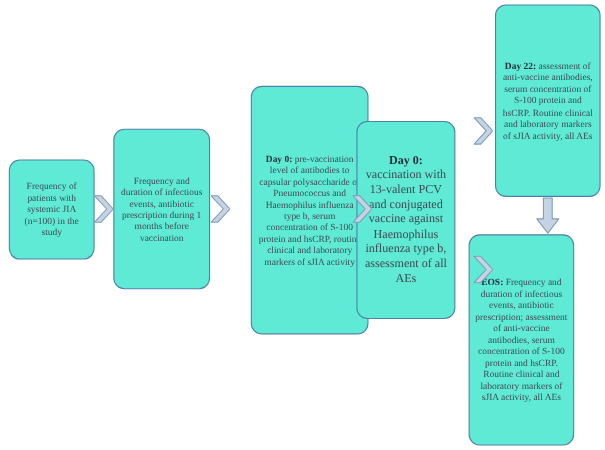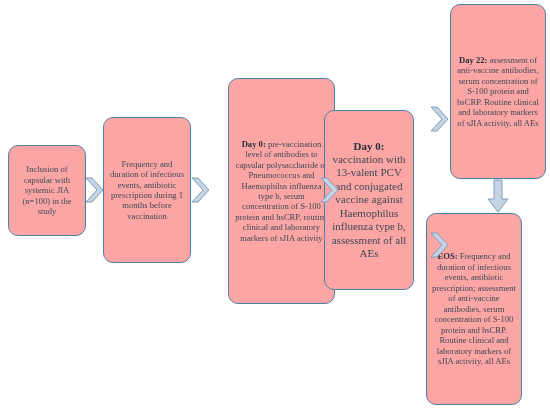--- a/index.html
+++ b/index.html
@@ -18,21 +18,21 @@
   .flow-canvas {
     position: absolute;
     left: 0; top: 0;
     width: 550px;
     height: 409px;
   }
 
   .node {
     position: absolute;
     box-sizing: border-box;
-    background: #fca5a5;
+    background: #5eead4;
     border: 1px solid #4f81a8;
     border-radius: 10px;
     display: flex;
     align-items: center;
     justify-content: center;
     text-align: center;
     color: #3d4a54;
     line-height: 1.22;
     overflow: hidden;
   }
@@ -79,21 +79,21 @@
     height: 34px;
   }
   #arrow-down svg { display: block; width: 100%; height: 100%; }
 </style>
 </head>
 <body>
 
 <div class="flow-canvas">
 
   <div class="node" id="node-inclusion">
-    <span class="node-text"><b class="node-lead"></b><span>Inclusion of capsular with systemic JIA (n=100) in the study</span></span>
+    <span class="node-text"><b class="node-lead"></b><span>Frequency of patients with systemic JIA (n=100) in the study</span></span>
   </div>
 
   <div class="node" id="node-frequency">
     <span class="node-text"><b class="node-lead"></b><span>Frequency and duration of infectious events, antibiotic prescription during 1 months before vaccination</span></span>
   </div>
 
   <div class="node" id="node-day0-pre">
     <span class="node-text"><b class="node-lead">Day 0:</b><span> pre-vaccination level of antibodies to capsular polysaccharide of Pneumococcus and Haemophilus influenza type b, serum concentration of S-100 protein and hsCRP, routine clinical and laboratory markers of sJIA activity</span></span>
   </div>
 

